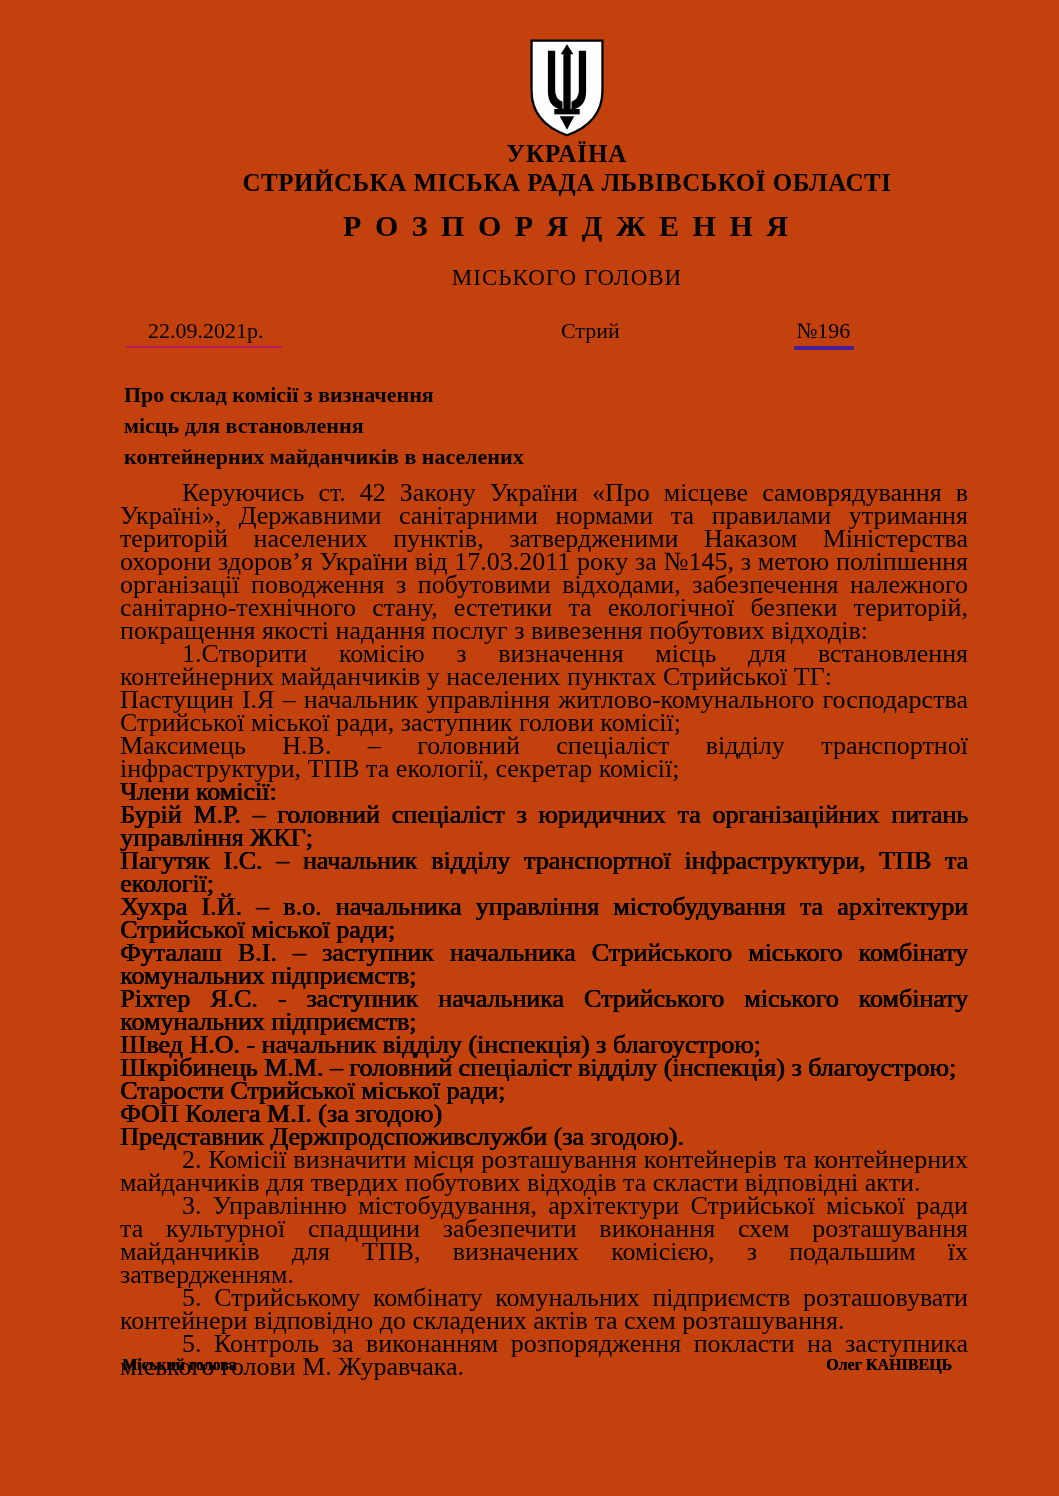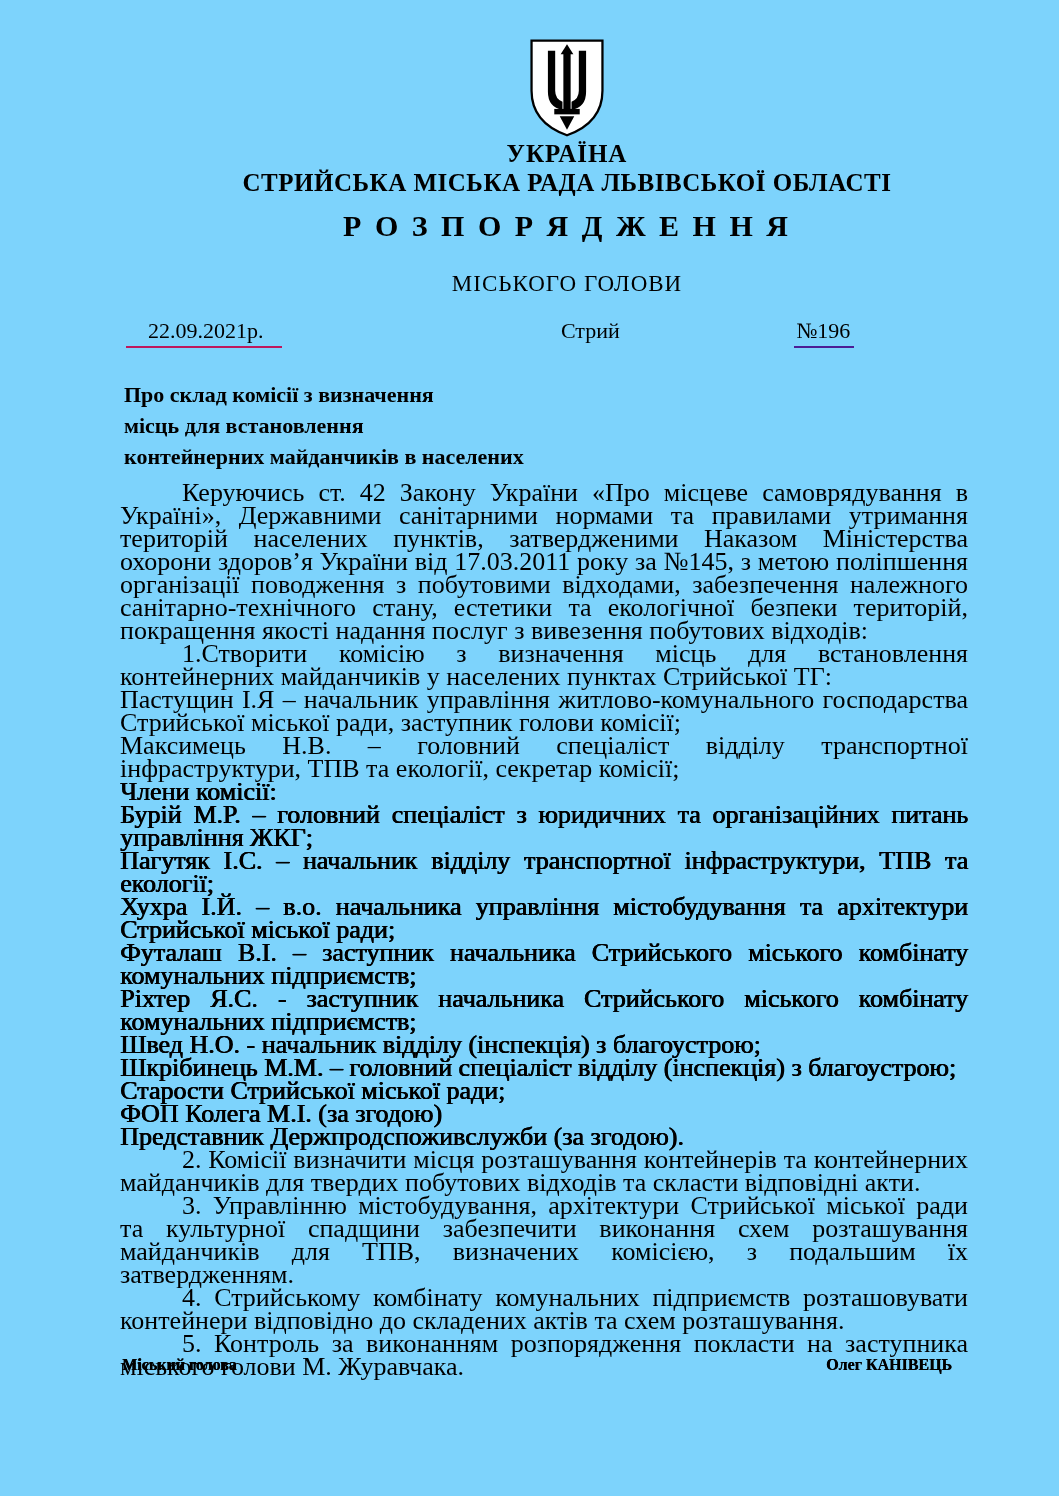--- a/index.html
+++ b/index.html
@@ -1,21 +1,21 @@
 <!DOCTYPE html>
 <html lang="uk"><head>
 <meta charset="utf-8">
 <style>
   * { margin:0; padding:0; box-sizing:border-box; }
   html,body { background:#888; }
   .page {
     position:relative;
     width:1059px; height:1496px;
     margin:0 auto;
-    background:#7dd3fc;
+    background:#c2410c;
     color:#000000;
     font-family:"Liberation Serif", serif;
     overflow:hidden;
   }
   
   .letterhead {
     position:absolute; top:0; left:142px; width:850px;
     text-align:center;
   }
   .emblem-wrap { margin-top:38px; height:100px; }
@@ -28,37 +28,37 @@
     margin-top:1px;
     font-size:25px; font-weight:bold; letter-spacing:0.5px;
     white-space:nowrap;
   }
   .doc-type {
     margin-top:12px;
     font-size:30px; font-weight:bold; letter-spacing:3px;
     white-space:nowrap;
   }
   .doc-author {
-    margin-top:28px;
+    margin-top:22px;
     font-size:23px; letter-spacing:1px;
   }
   
   .meta-row {
     position:absolute; top:318px; left:120px; width:848px; height:30px;
     font-size:22px;
   }
   .meta-date {
     position:absolute; left:6px;
     border-bottom:2px solid #be185d;
     padding:0 18px 2px 22px;
   }
   .meta-place { position:absolute; left:52%; }
   .meta-number {
     position:absolute; left:79.5%;
-    border-bottom:2px solid #4c1d95;
+    border-bottom:4px solid #4c1d95;
     padding:0 4px 2px 2px;
   }
   
   .subject {
     position:absolute; top:355px; left:124px; width:620px;
     font-size:22px; font-weight:bold; line-height:31px;margin-top:24px;
   }
   
   .body-text {
     position:absolute; top:481px; left:120px; width:848px;
@@ -148,21 +148,21 @@
       <p class="para flush smudge">Старости Стрийської міської ради;</p>
 
       <p class="para flush smudge">ФОП Колега М.І. (за згодою)</p>
 
       <p class="para flush smudge">Представник Держпродспоживслужби (за згодою).</p>
 
       <p class="para indent">2. Комісії визначити місця розташування контейнерів та контейнерних майданчиків для твердих побутових відходів та скласти відповідні акти.</p>
 
       <p class="para indent">3. Управлінню містобудування, архітектури Стрийської міської ради та культурної спадщини забезпечити виконання схем розташування майданчиків для ТПВ, визначених комісією, з подальшим їх затвердженням.</p>
 
-      <p class="para indent">4. Стрийському комбінату комунальних підприємств розташовувати контейнери відповідно до складених актів та схем розташування.</p>
+      <p class="para indent">5. Стрийському комбінату комунальних підприємств розташовувати контейнери відповідно до складених актів та схем розташування.</p>
 
       <p class="para indent">5. Контроль за виконанням розпорядження покласти на заступника міського голови М. Журавчака.</p>
     </div>
 
   <div class="signature-row">
     <span class="sig-position">Міський голова</span>
     <span class="sig-name">Олег КАНІВЕЦЬ</span>
   </div>
 
 </div>

